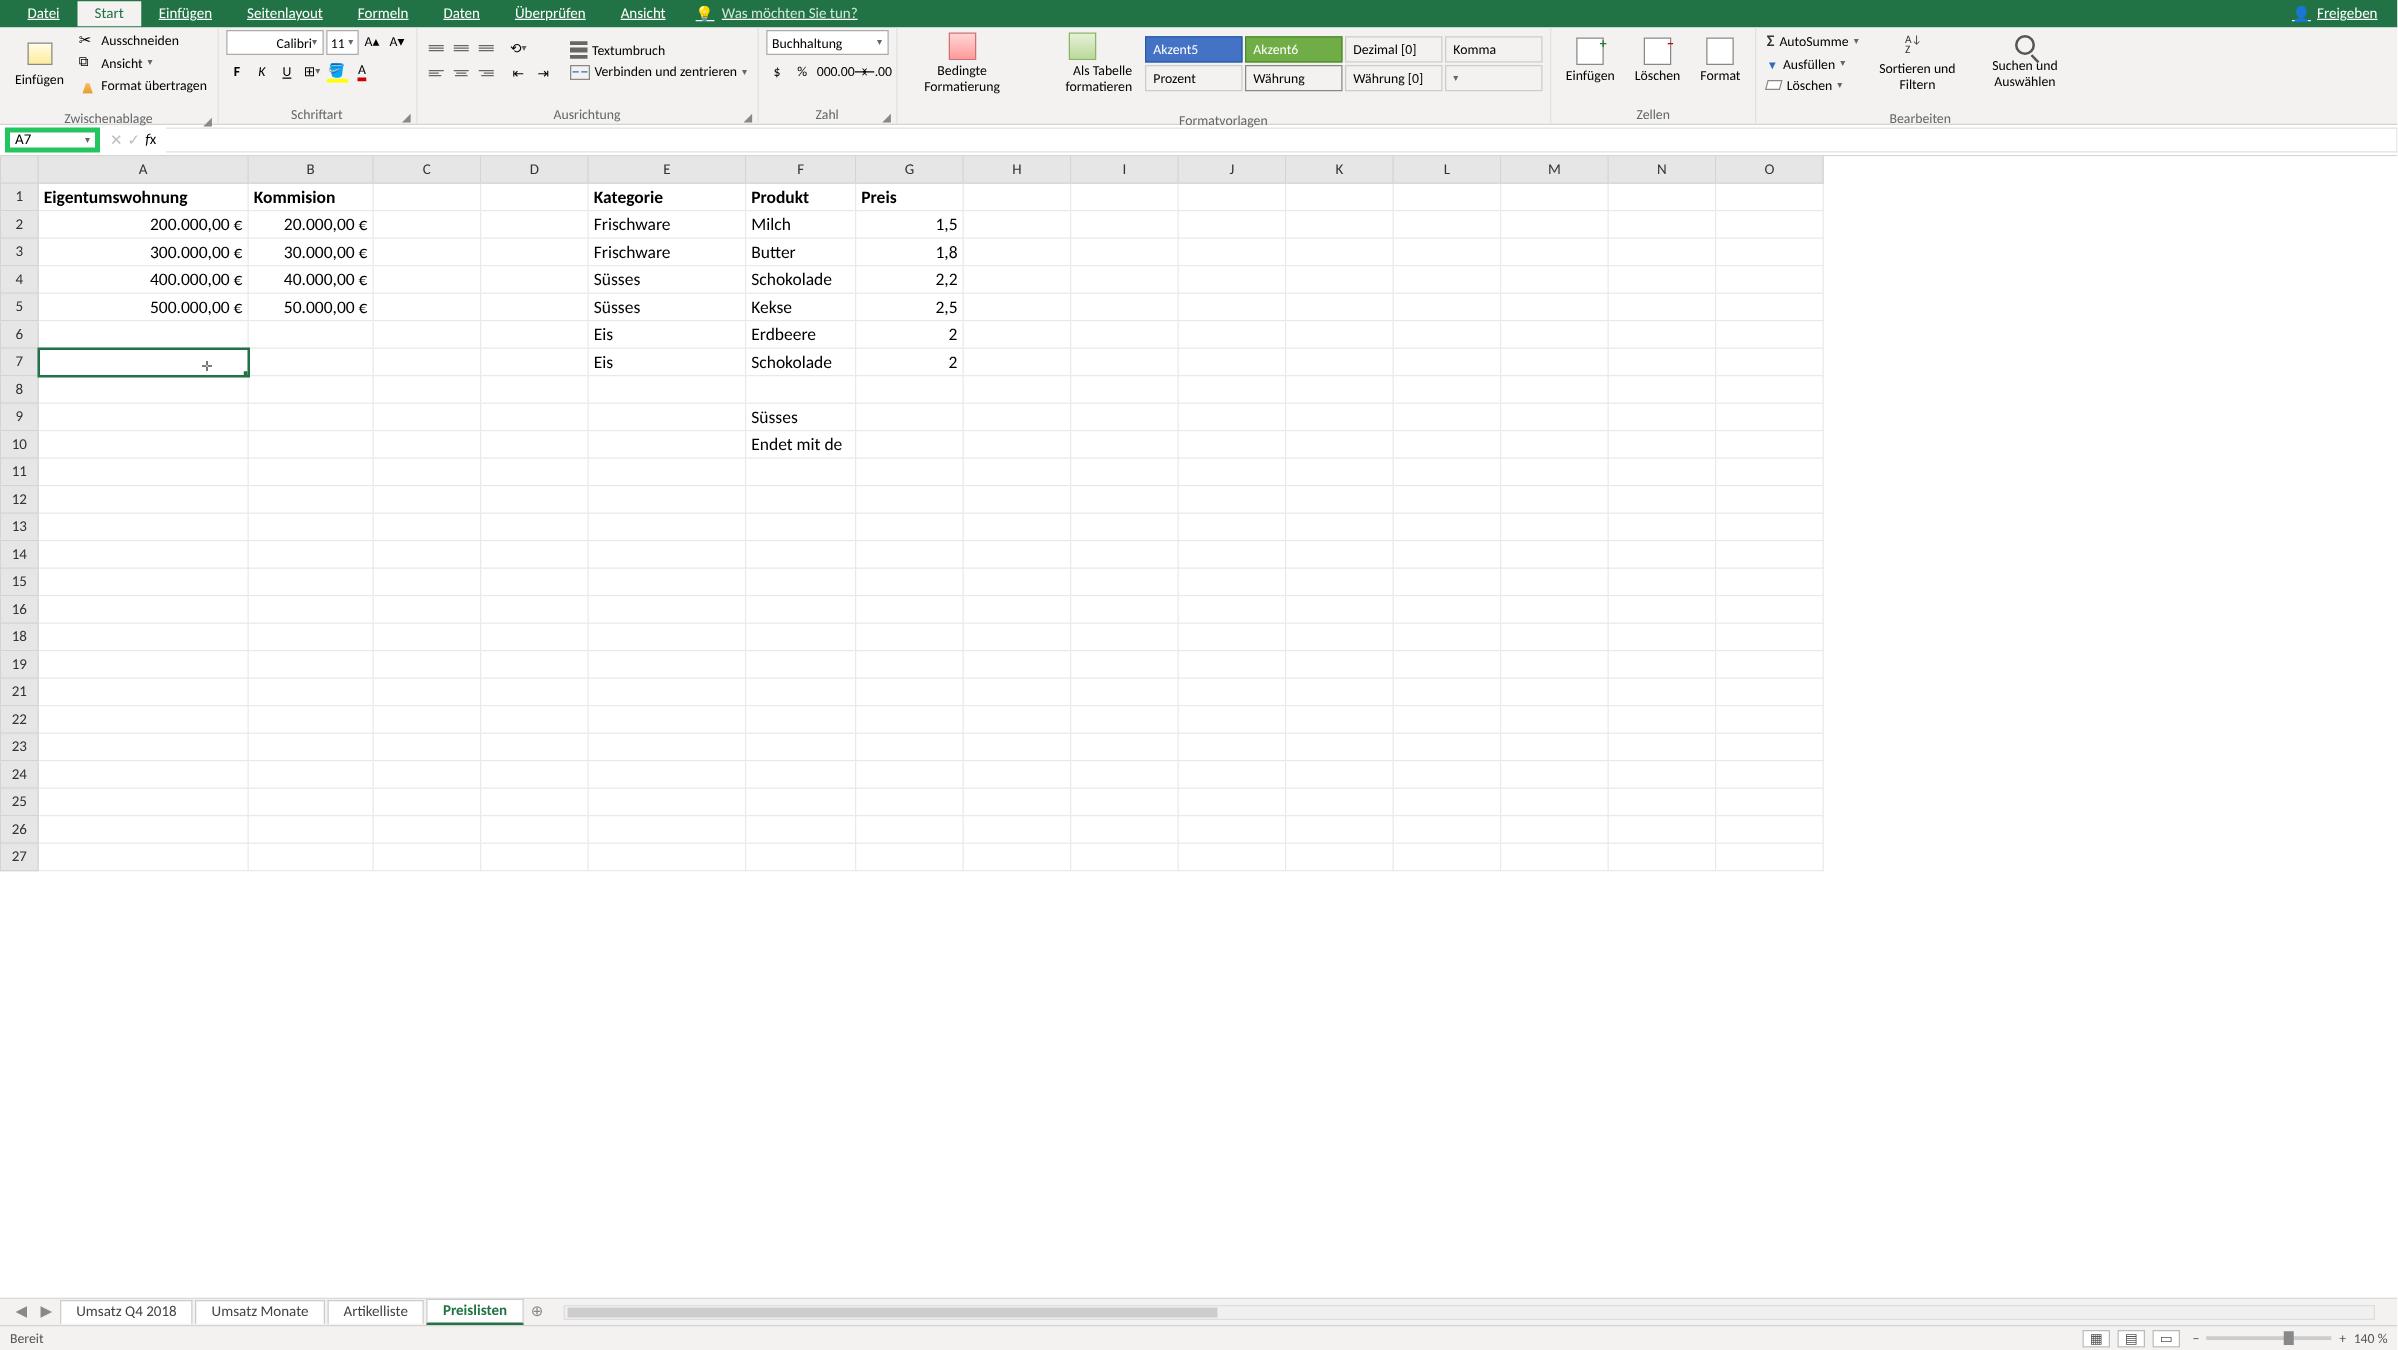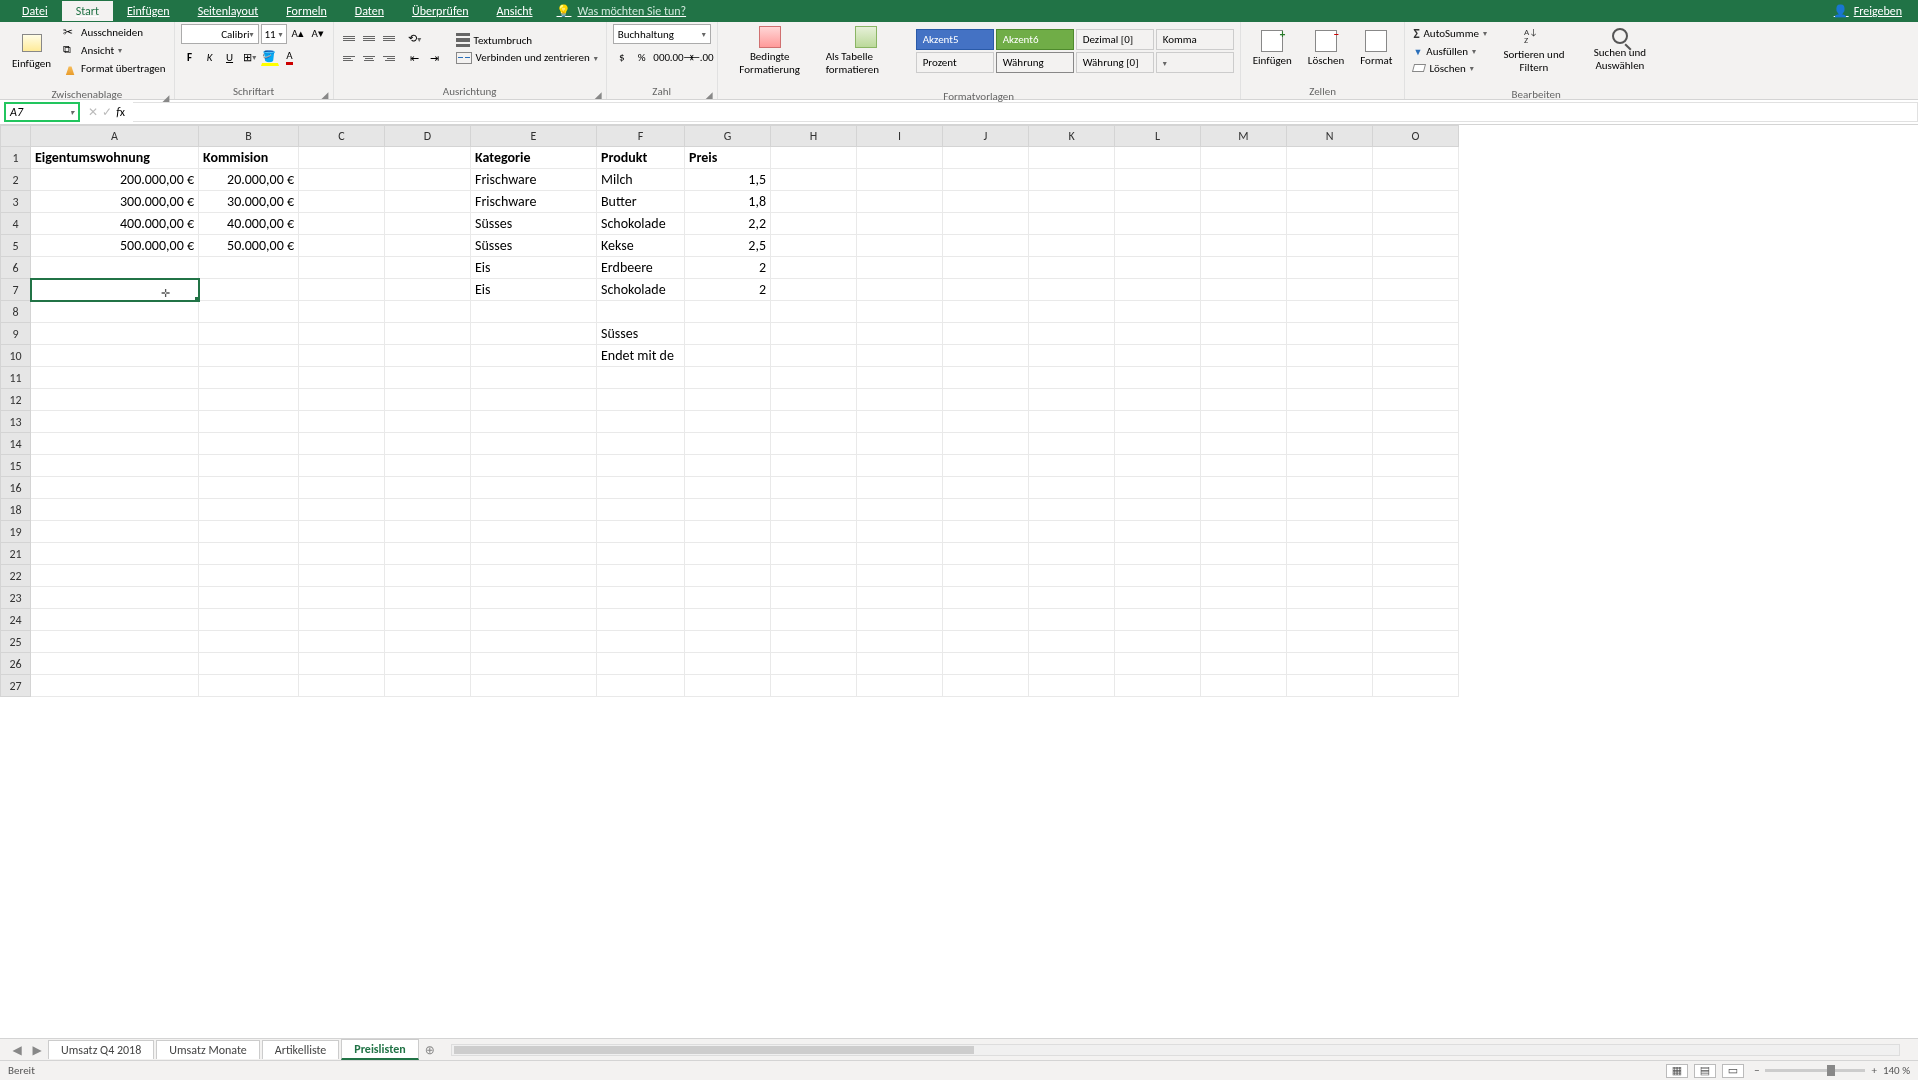--- a/index.html
+++ b/index.html
@@ -32,21 +32,21 @@
 .align-grid { display: grid; grid-template-columns: repeat(3, 18px); grid-template-rows: repeat(2,18px); gap: 2px; }
 .align-cell { border: 1px solid transparent; display: flex; align-items: center; justify-content: center; cursor: pointer; }
 .alines { display: flex; flex-direction: column; gap: 1px; }
 .alines span { height: 1px; background: #666; }
 .num-fmt { width: 98px; height: 20px; border: 1px solid #ababab; background: #fff; font-size: 11px; padding: 1px 4px; display:flex; align-items:center; justify-content:space-between; }
 .style-pill { height: 21px; min-width: 78px; padding: 2px 6px; font-size: 11px; border: 1px solid #ccc; display: flex; align-items: center; cursor: pointer; }
 .styles-grid { display: grid; grid-template-columns: repeat(4, auto); grid-template-rows: repeat(2, auto); gap: 2px; }
 
 
 .fx-row { height: 25px; border-bottom: 1px solid #d4d4d4; display: flex; align-items: center; background:#fff; }
-.name-box { width: 76px; height: 20px; margin-left: 4px; border: 2px solid #22c55e; display: flex; align-items: center; padding: 0 4px; font-size: 12px; font-style: italic; }
+.name-box { width: 76px; height: 20px; margin-left: 4px; border: 4px solid #22c55e; display: flex; align-items: center; padding: 0 4px; font-size: 12px; }
 .fx-btns { display: flex; gap: 4px; padding: 0 8px; }
 .fx-bar { flex: 1; height: 20px; border: 1px solid #e1e1e1; border-left: none; padding: 0 4px; font-size: 12px; }
 
 
 .grid-area { position: relative; overflow: hidden; height: calc(1080px - 22px - 78px - 25px - 22px - 20px); background:#fff;}
 table.sheet { border-collapse: collapse; table-layout: fixed; }
 .colhead th, .rowhead { background: #e6e6e6; border: 1px solid #d4d4d4; font-weight: normal; color: #333; font-size: 12px; }
 .colhead th { height: 21px; }
 .rowhead { width: 30px; text-align: center; }
 .corner { width: 30px; background: #e6e6e6; border: 1px solid #d4d4d4; }
@@ -282,21 +282,21 @@
   </div>
 
   <div class="group">
     <div class="group-body">
       <div class="big-btn">
           <div class="cond-ic"></div>
           <span style="font-size:11px;text-align:center;max-width:80px">Bedingte Formatierung</span>
         </div>
       <div class="big-btn">
           <div class="tbl-ic"></div>
-          <span style="font-size:11px;text-align:left;max-width:80px">Als Tabelle formatieren</span>
+          <span style="font-size:11px;text-align:right;max-width:80px">Als Tabelle formatieren</span>
         </div>
       <div class="styles-grid">
         <div class="style-pill" style="background:#4472c4;color:#fff;border-color:#2a5aa8">Akzent5</div>
         <div class="style-pill" style="background:#70ad47;color:#fff;border-color:#4e8a2c">Akzent6</div>
         <div class="style-pill">Dezimal [0]</div>
         <div class="style-pill">Komma</div>
         <div class="style-pill">Prozent</div>
         <div class="style-pill" style="border-color:#888">Währung</div>
         <div class="style-pill">Währung [0]</div>
         <div class="style-pill" style="min-width:18px">

